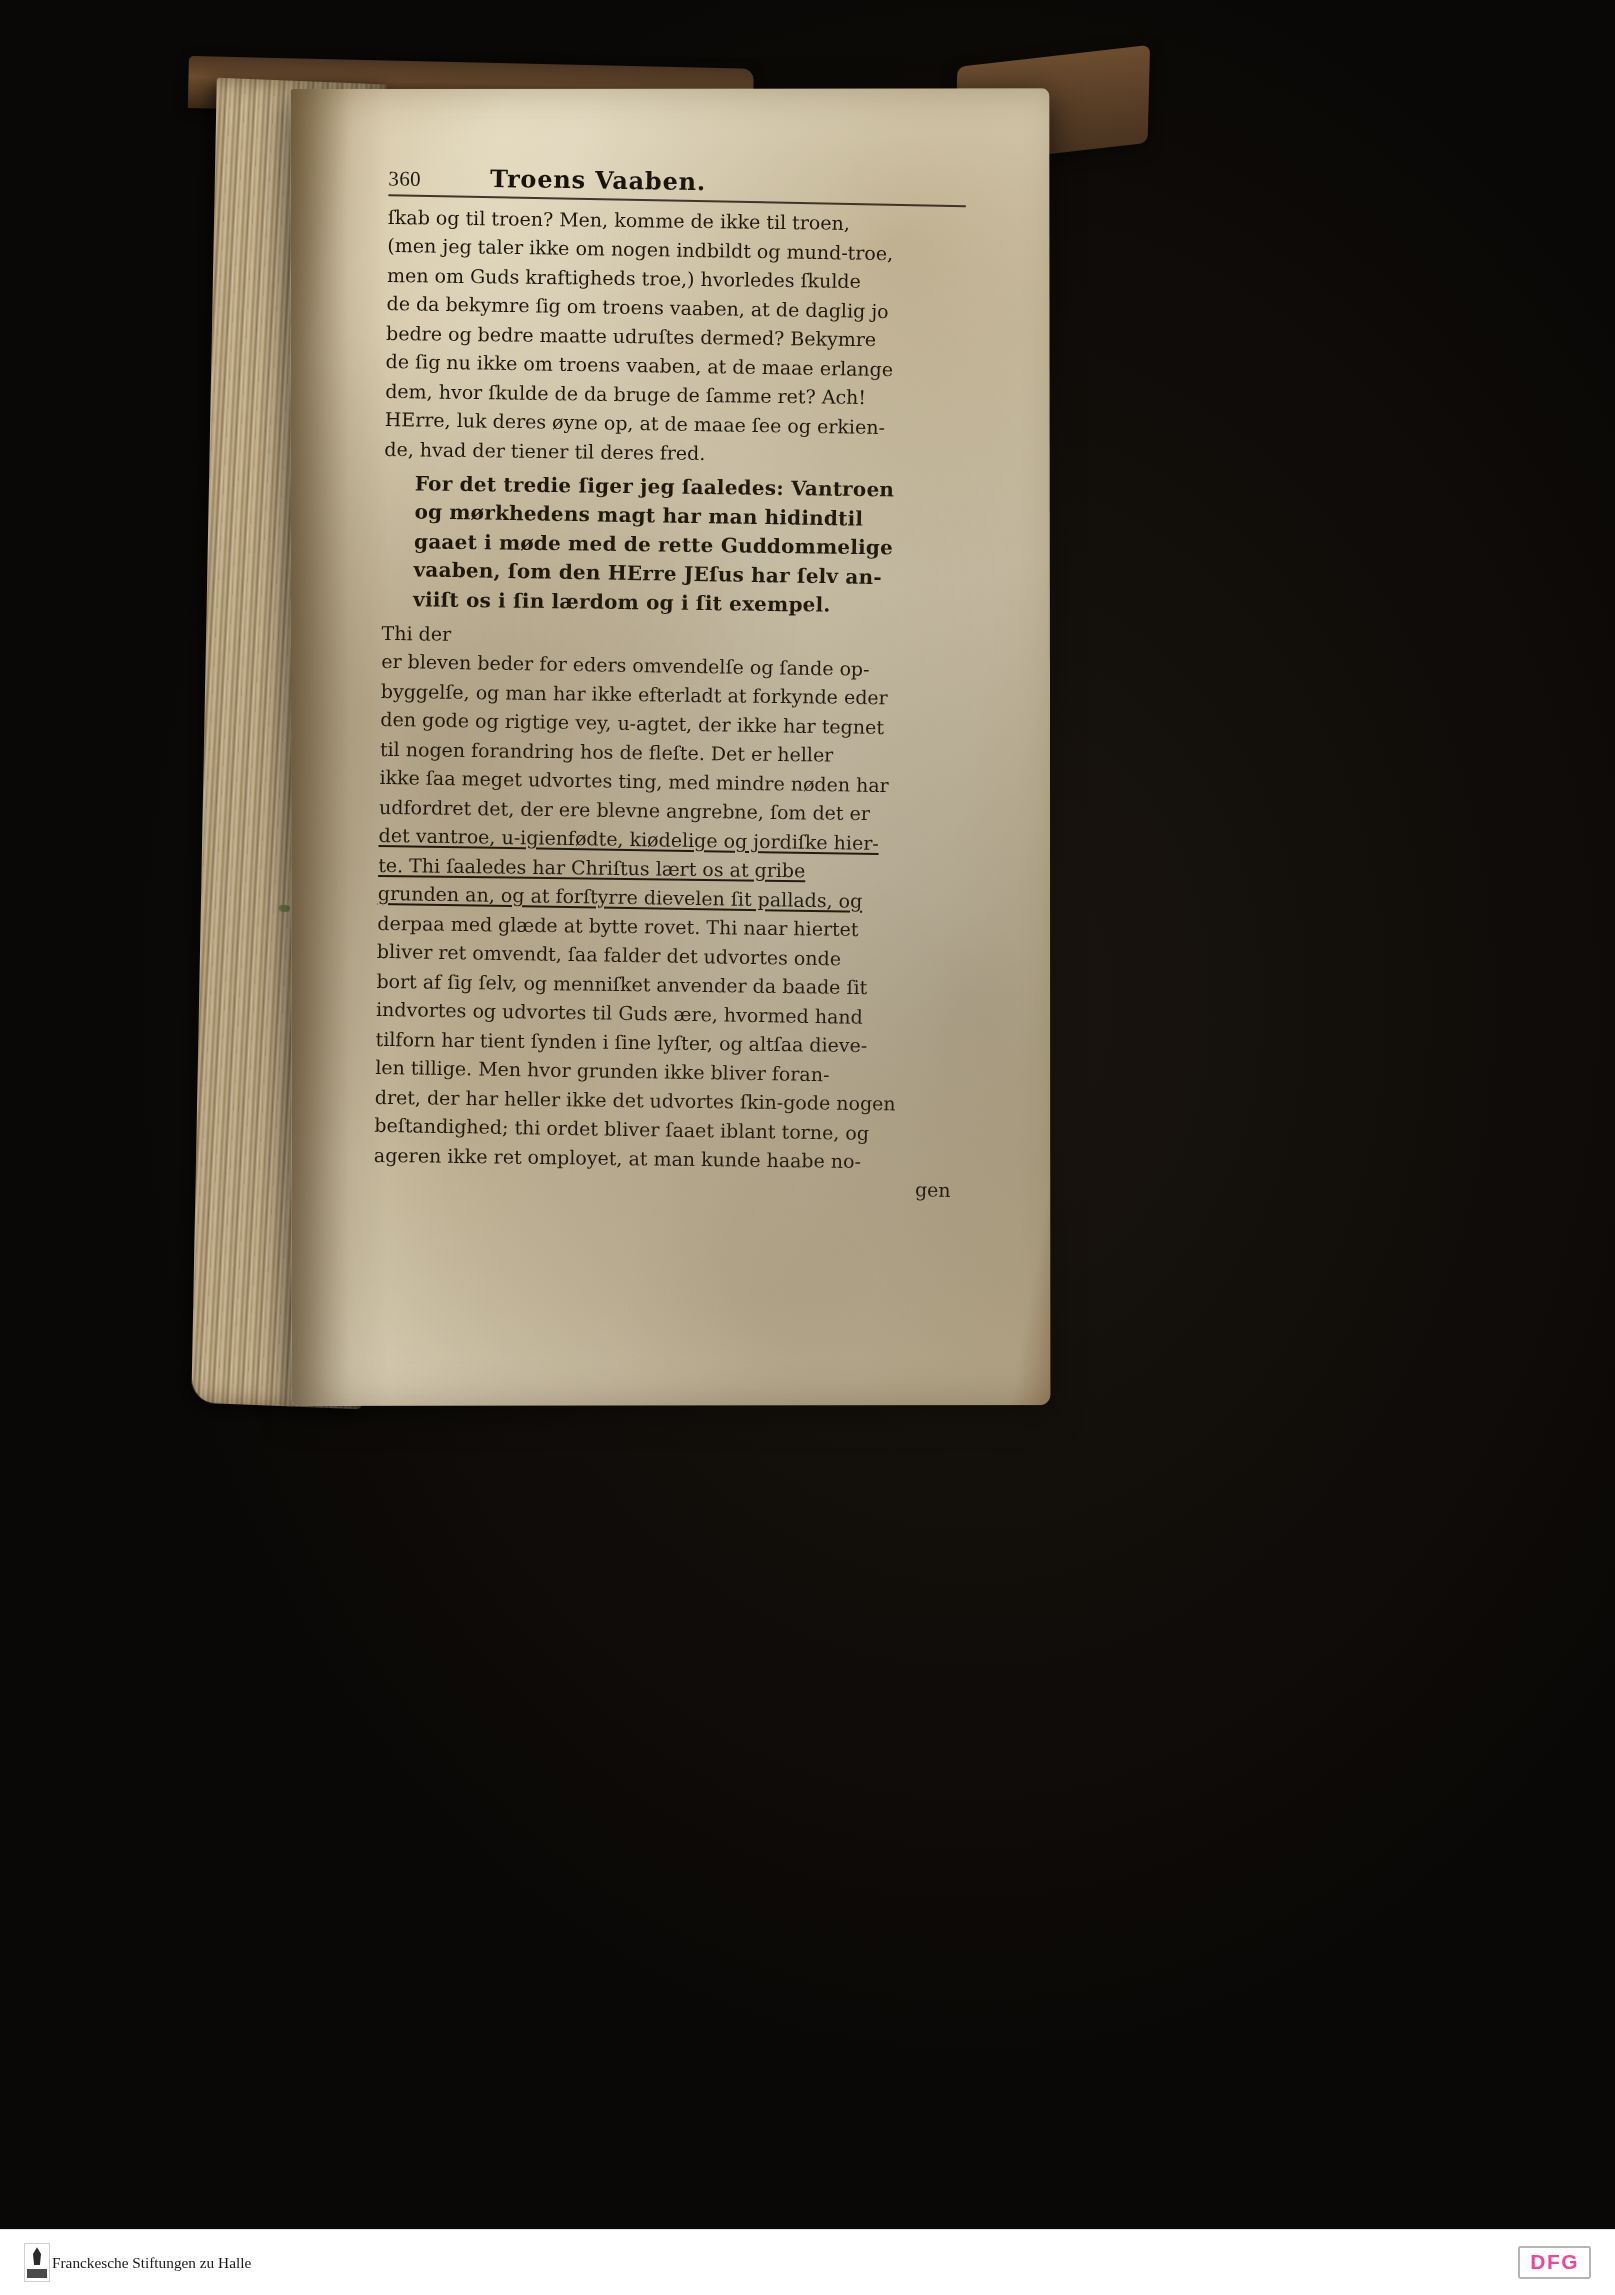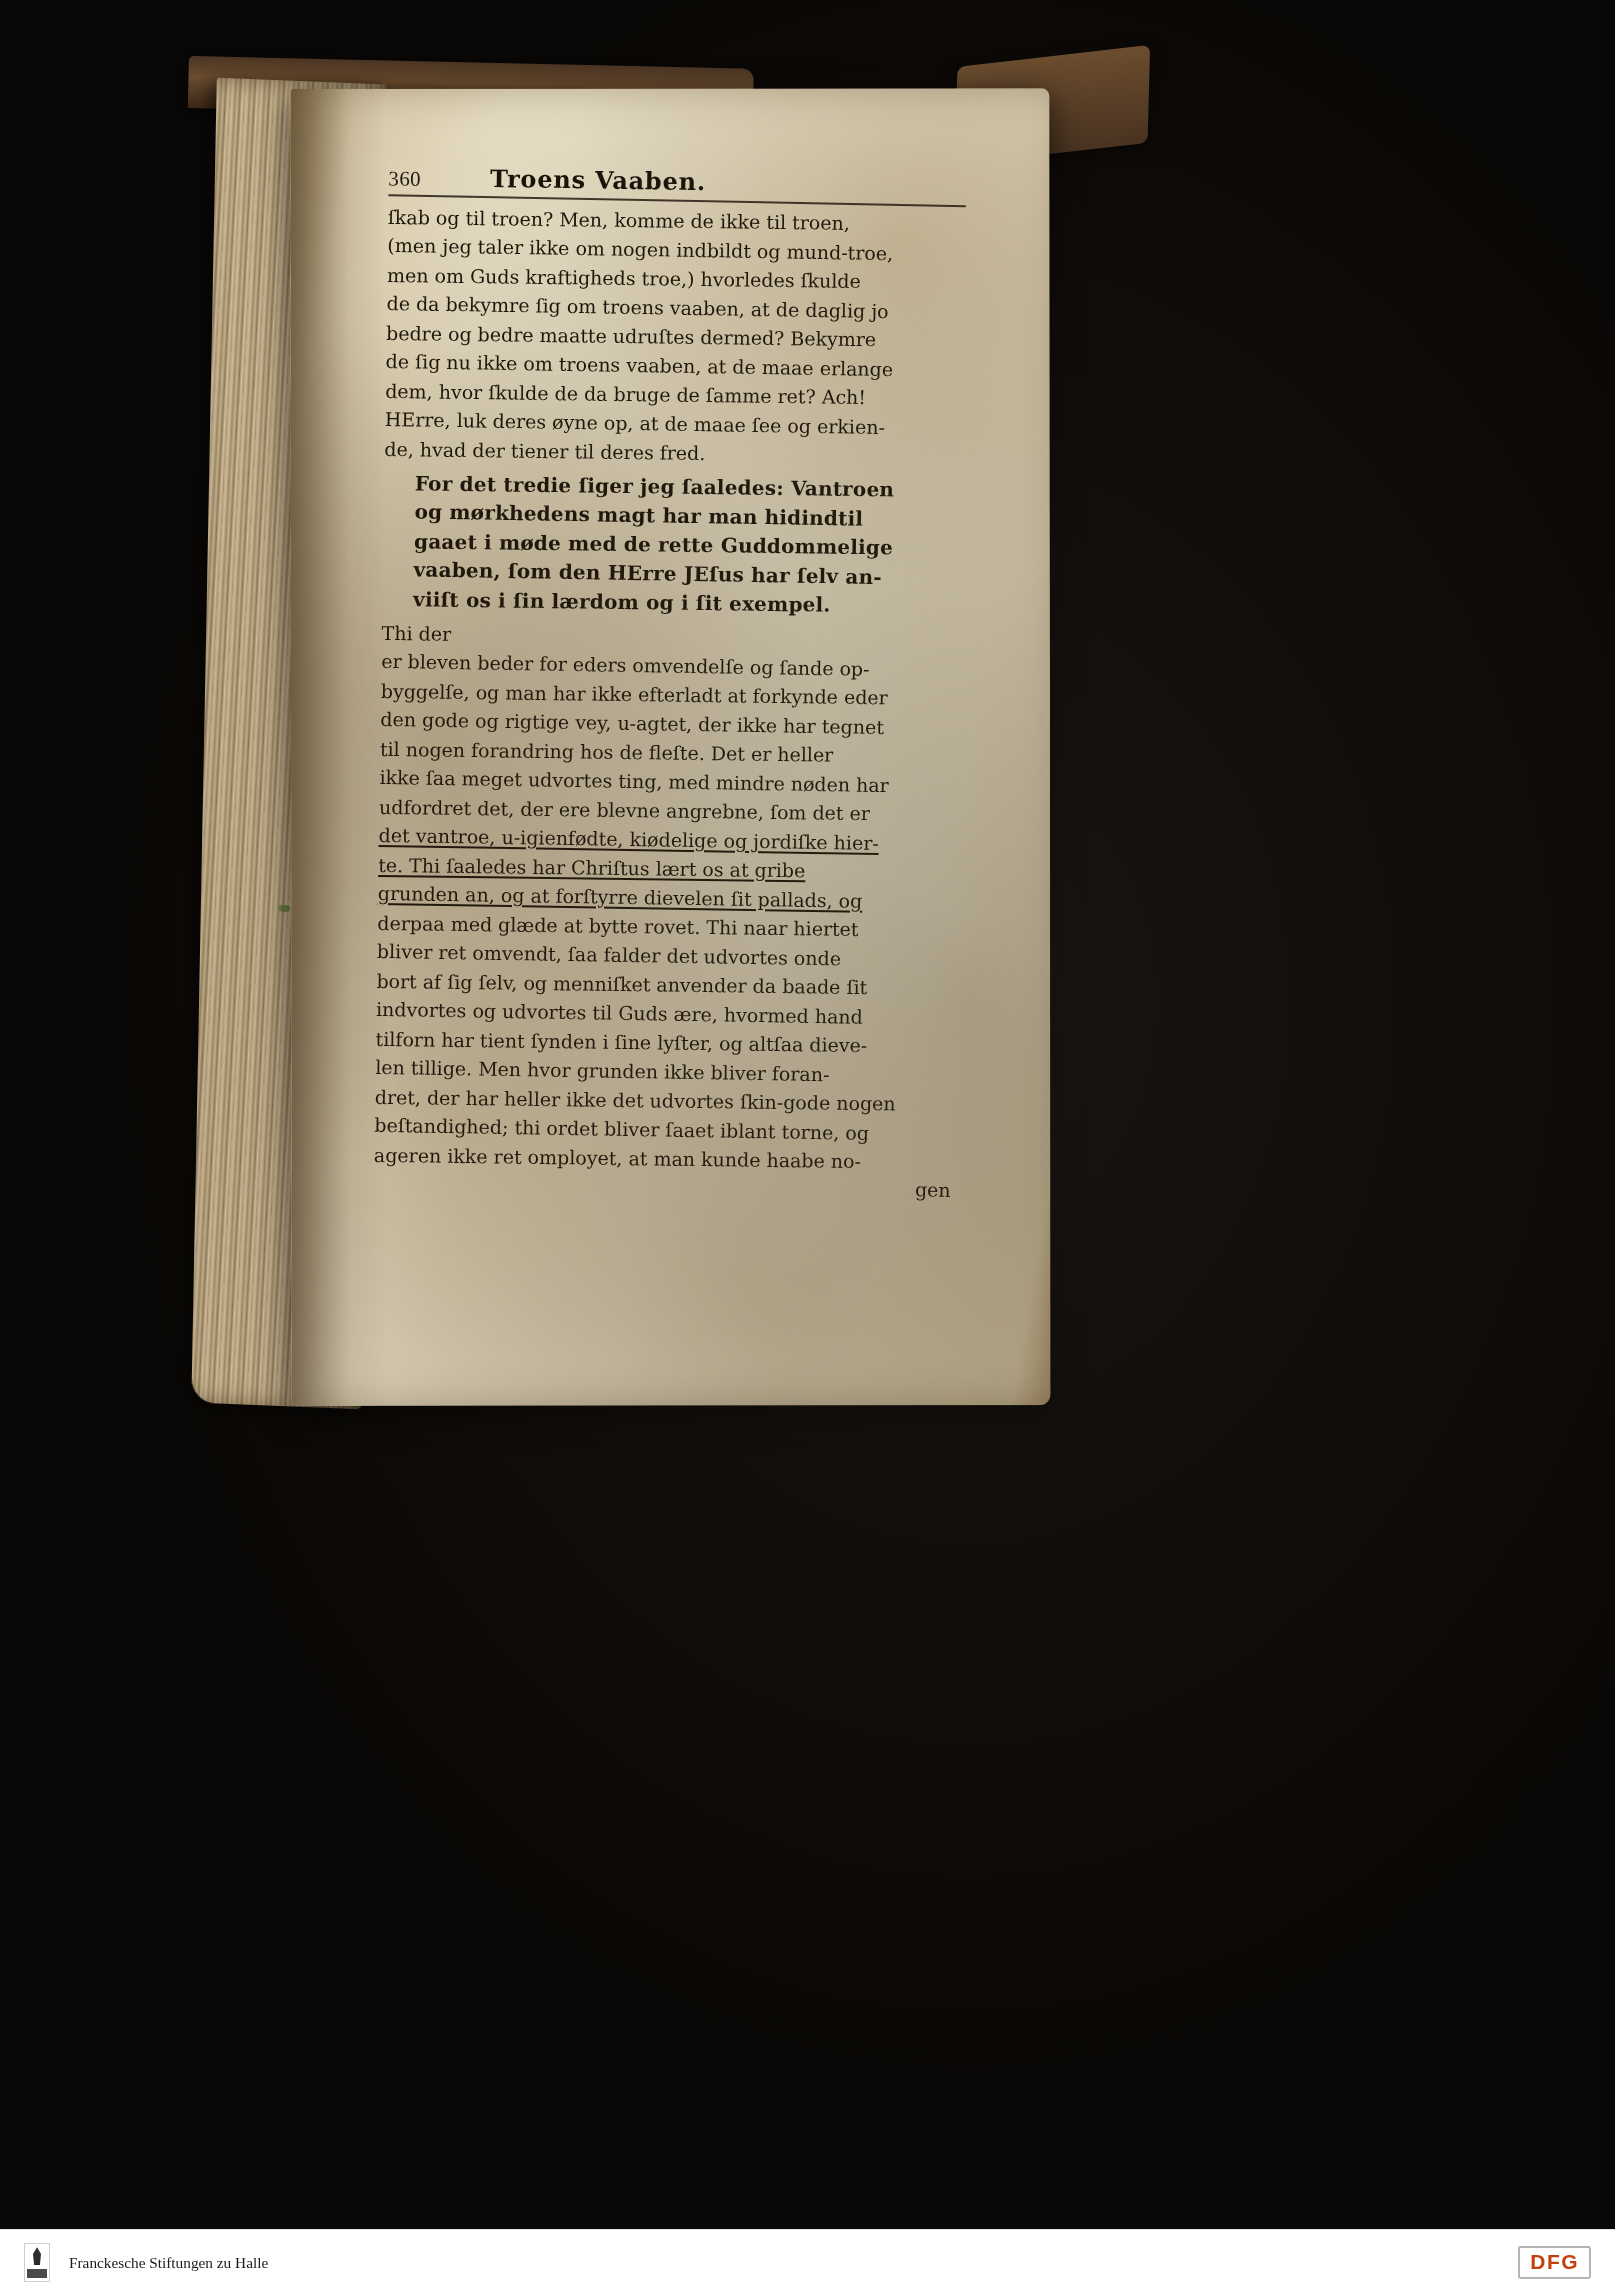--- a/index.html
+++ b/index.html
@@ -219,21 +219,21 @@
     display: flex;
     align-items: center;
     justify-content: space-between;
     padding: 0 24px;
     box-sizing: border-box;
     border-top: 0.8px solid #e4e4e4;
   }
   #footer-left {
     display: flex;
     align-items: center;
-    gap: 19px;
+    gap: 2px;
   }
   #stiftungen-logo {
     width: 24px;
     height: 37px;
     background: #ffffff;
     border: 0.8px solid #cfcfcf;
     position: relative;
     flex: none;
   }
   #stiftungen-logo .glyph {
@@ -259,21 +259,21 @@
   #footer-credit {
     font-family: "Liberation Serif", serif;
     font-size: 15.3px;
     color: #1a1a1a;
   }
   #dfg-logo {
     font-family: "Liberation Sans", sans-serif;
     font-weight: 700;
     font-size: 21px;
     letter-spacing: 1.6px;
-    color: #c2410c;
+    color: #ec4899;
     border: 2.4px solid #b5b5b5;
     padding: 2.4px 9.7px 3.2px 9.7px;
     border-radius: 2.4px;
   }
 </style>
 </head>
 <body>
 
 <div id="scan-area">
 

